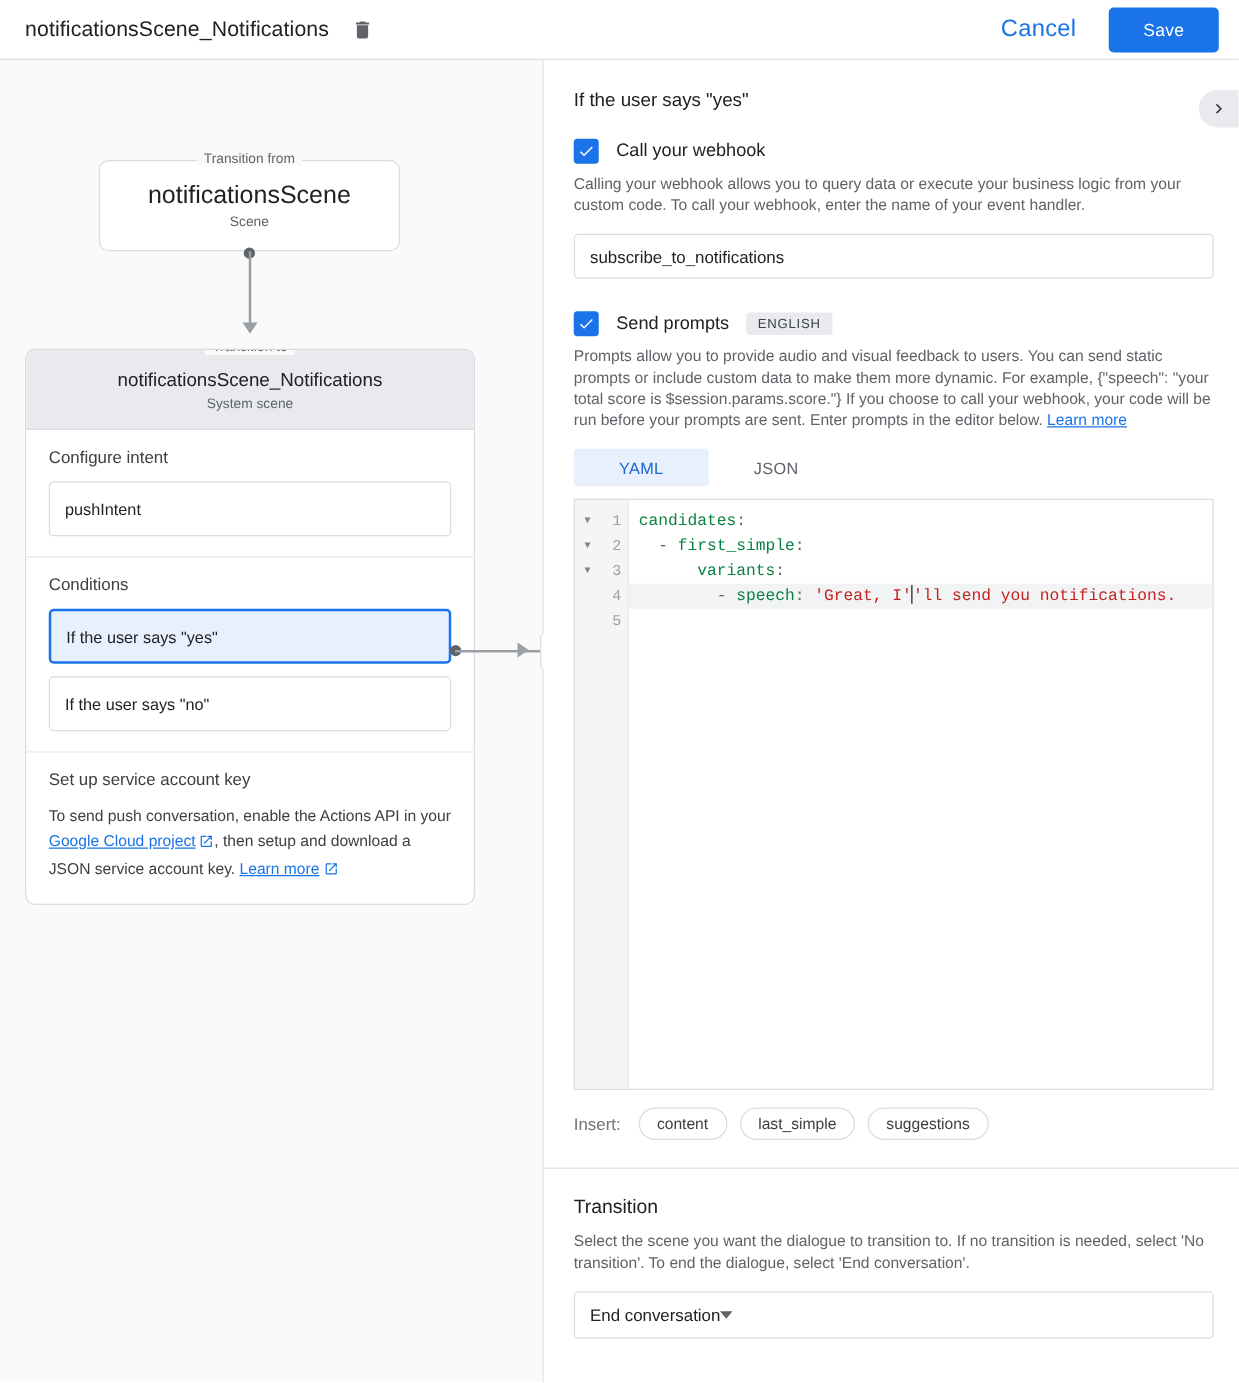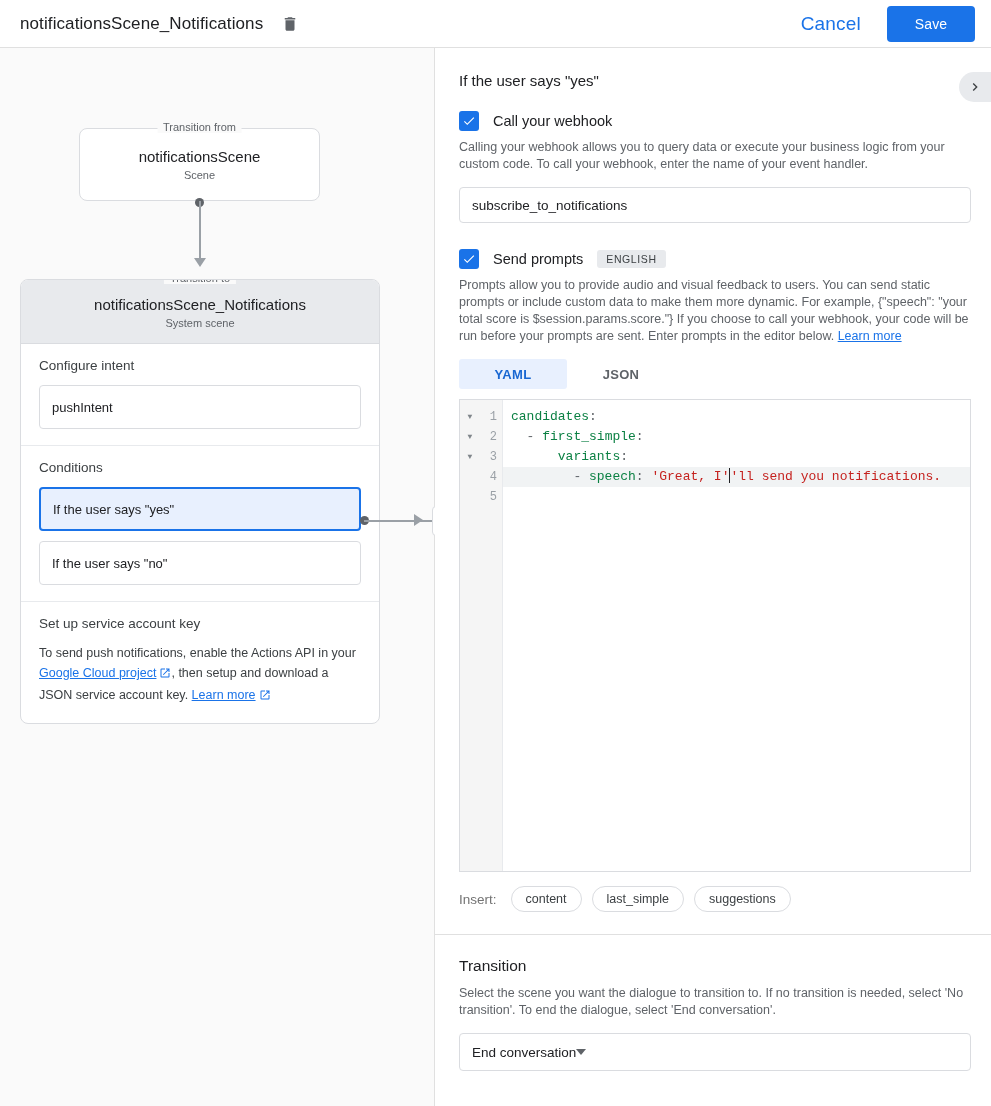--- a/index.html
+++ b/index.html
@@ -96,21 +96,21 @@
     position: absolute;
     background: #fafafa;
     padding: 0 6px;
     font-size: 11px;
     color: #5f6368;
     top: -8px;
     left: 50%;
     transform: translateX(-50%);
     white-space: nowrap;
   }
-  .node-title { font-size: 15px; color: #202124; }
+  .node-title { font-size: 20px; color: #202124; }
   .node-sub { font-size: 11px; color: #5f6368; margin-top: 4px; }
 
   .connector {
     position: absolute;
     left: 199px; top: 153px;
     width: 2px; height: 62px;
     background: #9aa0a6;
   }
   .connector-dot {
     position: absolute;
@@ -286,21 +286,20 @@
     font-family: "Liberation Sans", sans-serif;
     outline: none;
     background: #fff;
   }
   .block { margin-bottom: 26px; }
 
   
   .tabs {
     display: flex;
     margin-bottom: 0;
-    font-weight: bold;
   }
   .tab {
     width: 108px;
     height: 30px;
     display: flex; align-items: center; justify-content: center;
     font-size: 13px;
     color: #5f6368;
     cursor: pointer;
     letter-spacing: .3px;
   }
@@ -466,21 +465,21 @@
         </div>
 
         <div class="section">
           <div class="section-label">Conditions</div>
           <div class="chip-box selected">If the user says "yes"</div>
           <div class="chip-box last">If the user says "no"</div>
         </div>
 
         <div class="section">
           <div class="section-label">Set up service account key</div>
-          <div class="svc-text"><span>To send push notifications, enable the Actions API in your </span><a class="link">Google Cloud project</a><span class="ext-icon"><svg width="12" height="12" viewBox="0 0 24 24">
+          <div class="svc-text"><span>To send push conversation, enable the Actions API in your </span><a class="link">Google Cloud project</a><span class="ext-icon"><svg width="12" height="12" viewBox="0 0 24 24">
                   <path fill="#1a73e8" d="M19 19H5V5h7V3H5a2 2 0 00-2 2v14a2 2 0 002 2h14c1.1 0 2-.9 2-2v-7h-2v7zM14 3v2h3.59l-9.83 9.83 1.41 1.41L19 6.41V10h2V3h-7z"></path>
                 </svg></span><span>, then setup and download a JSON service account key. </span><a class="link">Learn more</a><span class="ext-icon"><svg width="12" height="12" viewBox="0 0 24 24">
                   <path fill="#1a73e8" d="M19 19H5V5h7V3H5a2 2 0 00-2 2v14a2 2 0 002 2h14c1.1 0 2-.9 2-2v-7h-2v7zM14 3v2h3.59l-9.83 9.83 1.41 1.41L19 6.41V10h2V3h-7z"></path>
                 </svg></span></div>
         </div>
       </div>
 
       <div class="edge-dot"></div>
       <div class="edge-line"></div>
       <div class="edge-arrow"></div>

